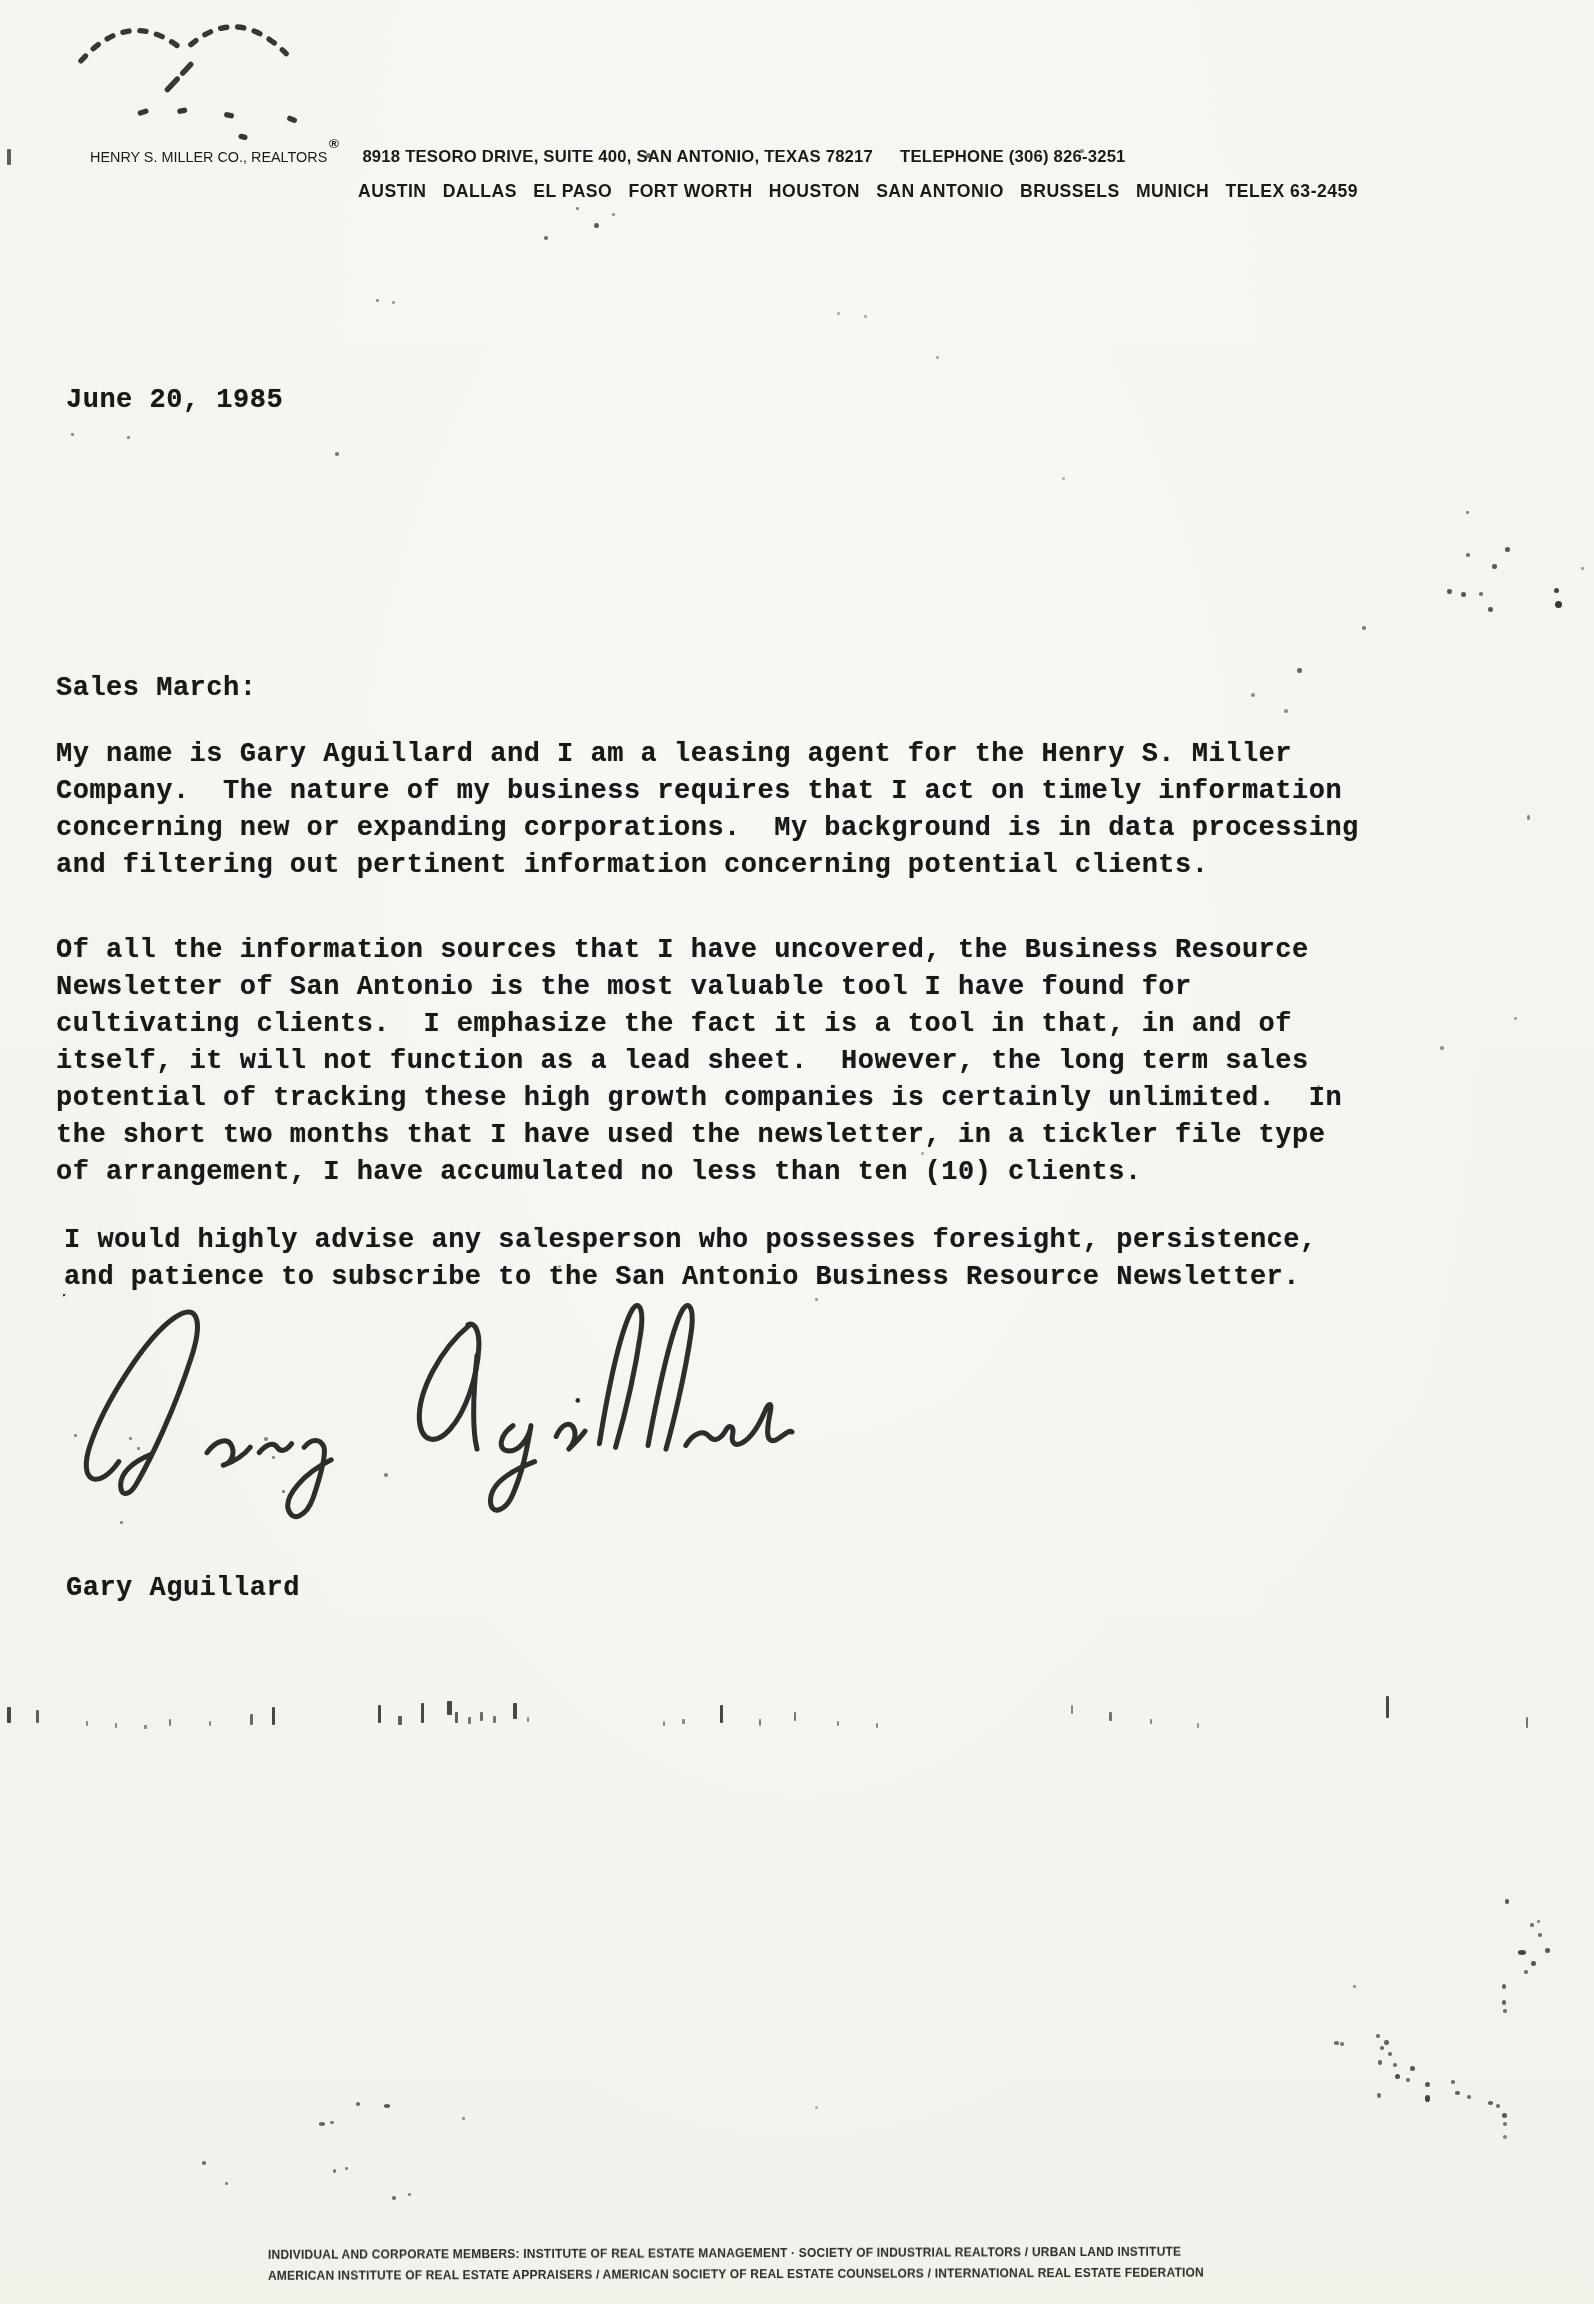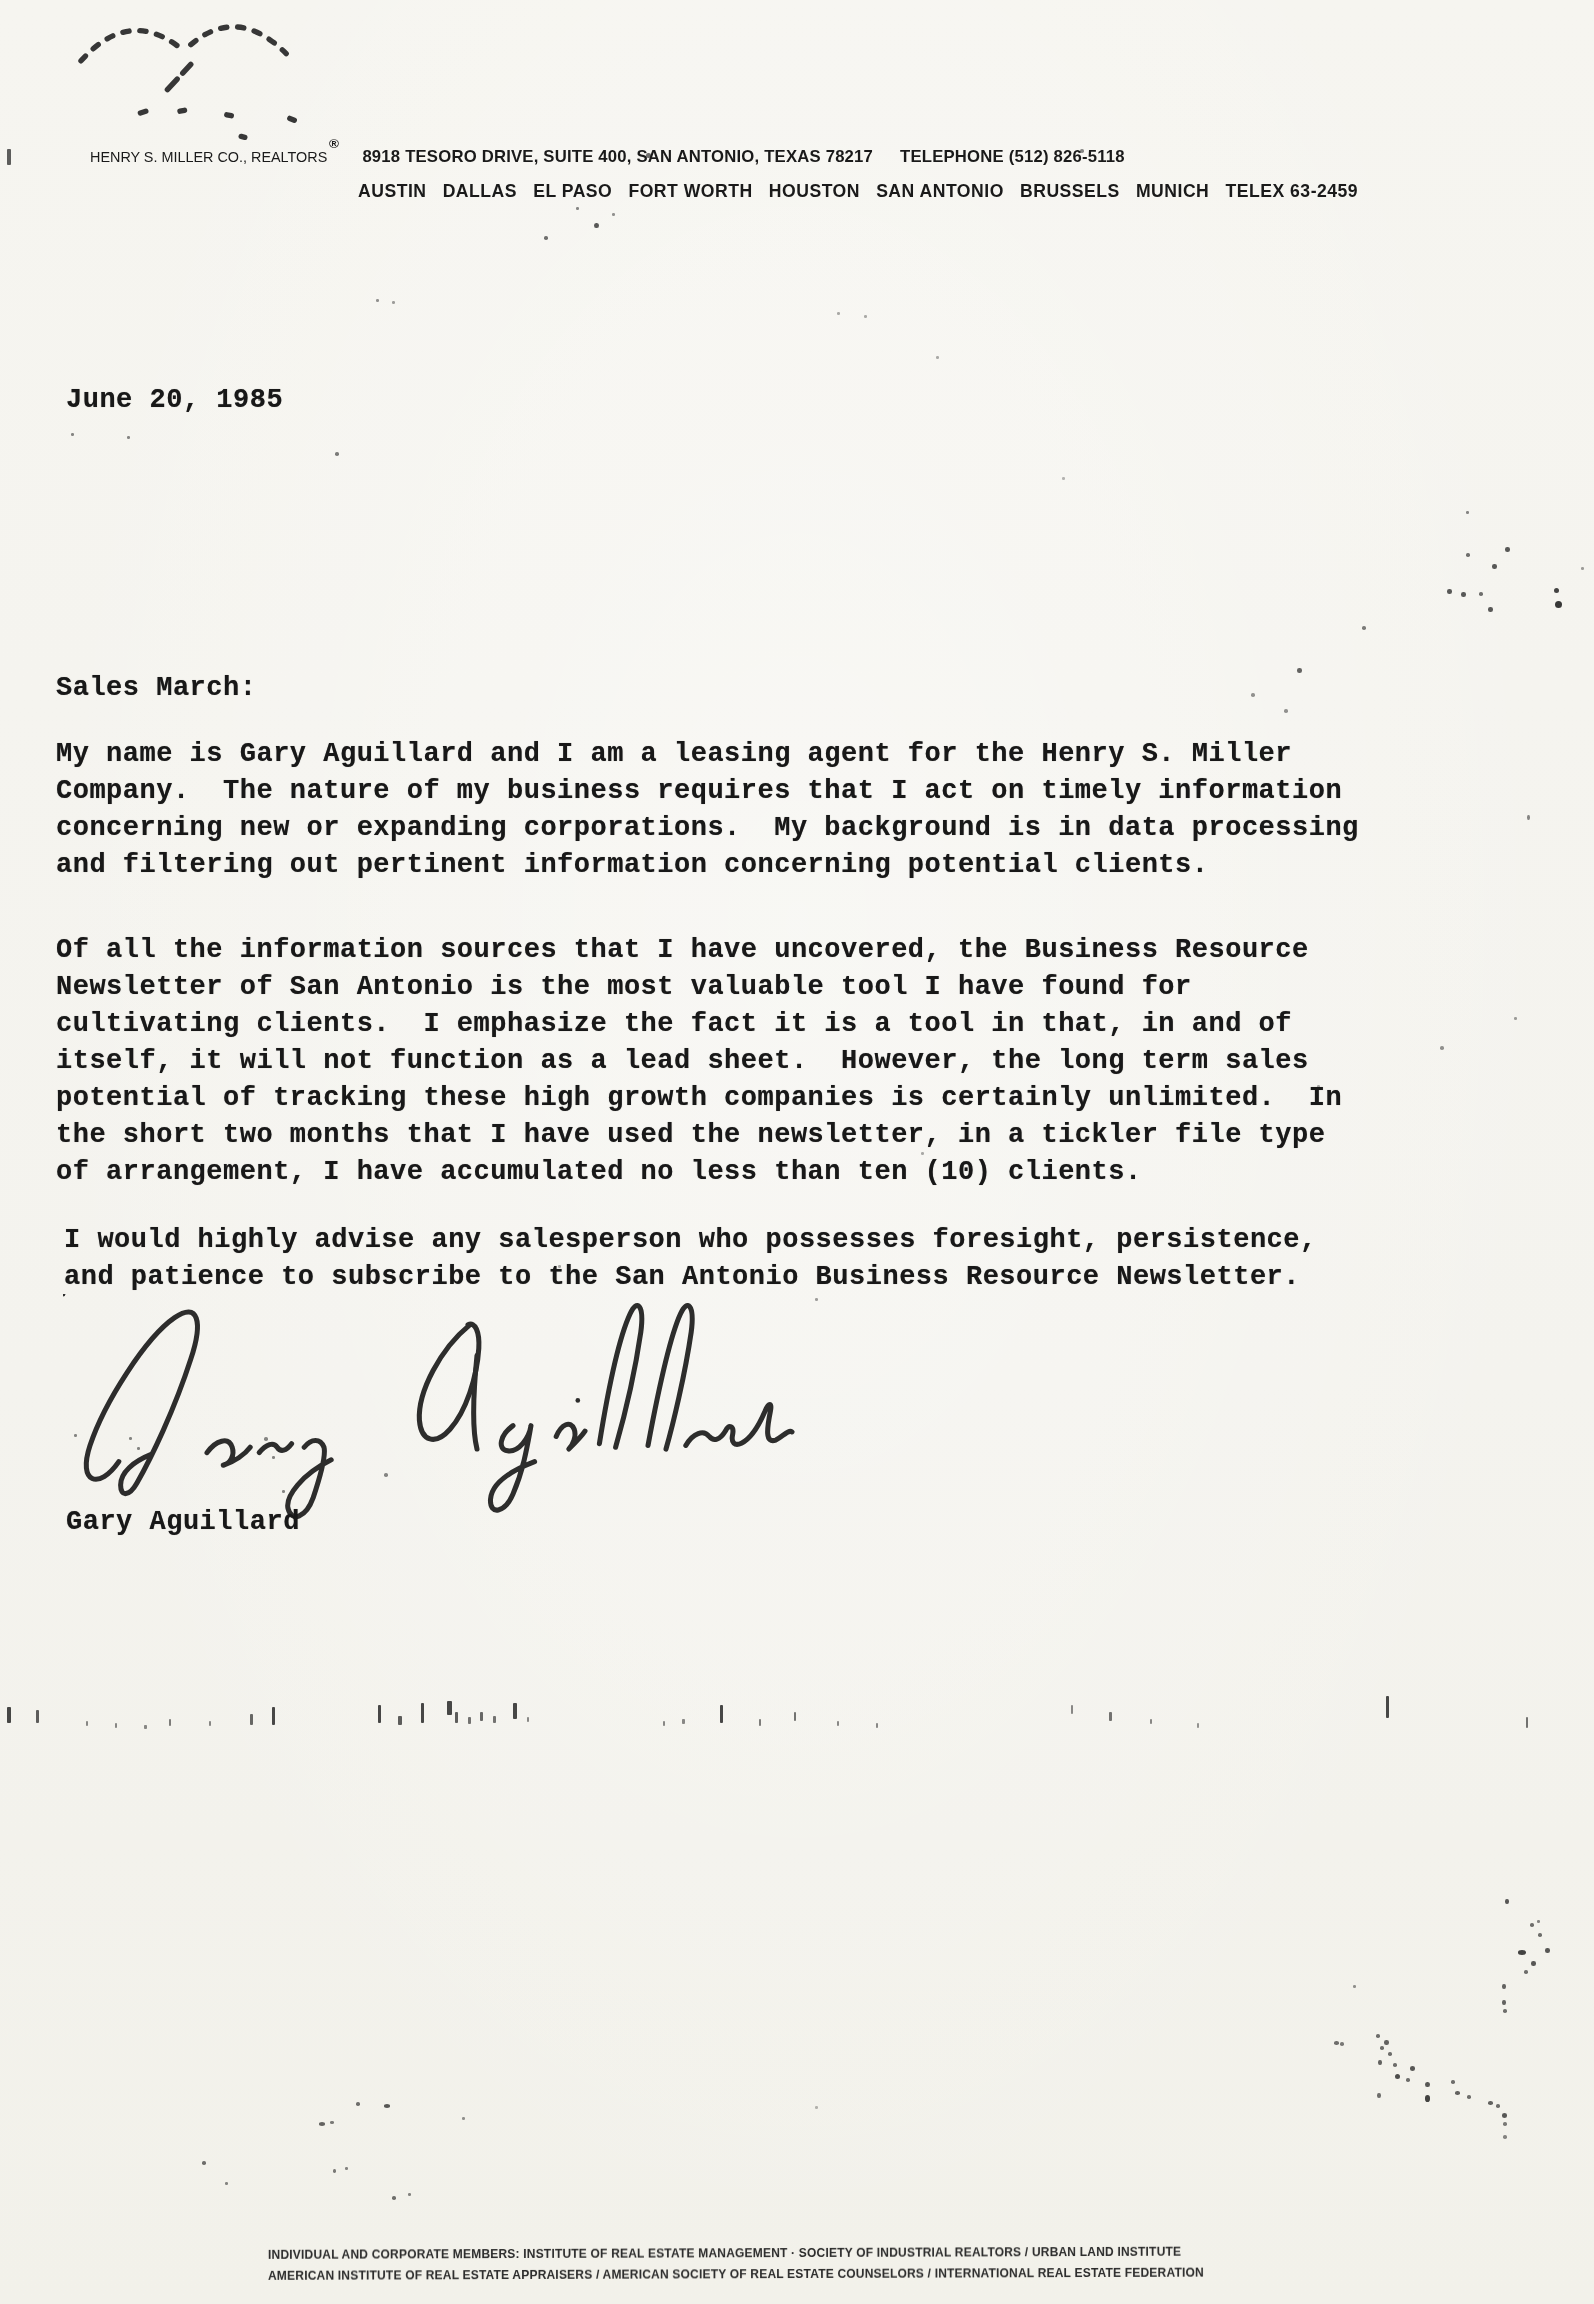--- a/index.html
+++ b/index.html
@@ -31,21 +31,21 @@
     position:absolute;color:#181818;
     font-family:"Liberation Mono",monospace;font-weight:700;
     font-size:27px;letter-spacing:0.5px;line-height:37px;white-space:pre;
     text-shadow:0 0 0.7px rgba(25,25,25,.55);
   }
   .date{left:66px;top:382px;}
   .salutation{left:56px;top:670px;}
   .para1{left:56px;top:736px;}
   .para2{left:56px;top:932px;}
   .para3{left:64px;top:1222px;}
-  .typed-name{left:66px;top:1504px;}
+  .typed-name{left:66px;top:1570px;}
   
   .sig-svg{position:absolute;left:63px;top:1294px;filter:blur(0.4px);}
   .scribble-svg{position:absolute;left:63px;top:5.4px;filter:blur(0.4px);}
   
   .footer{
     position:absolute;left:268px;top:2243px;width:1071px;color:#2b2b2b;
     font-size:12px;font-weight:700;letter-spacing:0.2px;line-height:21px;
     white-space:nowrap;filter:blur(0.7px);transform:rotate(-.2deg);
   }
   .noise-layer,.tick-layer{position:absolute;inset:0;pointer-events:none;}
@@ -66,21 +66,21 @@
     <path d="M130,118 l5,-1"></path>
     <path d="M182,122 l5,1"></path>
     <path d="M198,146 l4,1"></path>
     <path d="M252,126 l5,2"></path>
   </g>
 </svg>
 
 <div class="lh-line1">
   <span><span>HENRY S. MILLER CO., REALTORS</span><span class="lh-reg">®</span></span>
   <span class="lh-address">8918 TESORO DRIVE, SUITE 400, SAN ANTONIO, TEXAS 78217</span>
-  <span class="lh-phone">TELEPHONE (512) 826-5118</span>
+  <span class="lh-phone">TELEPHONE (306) 826-3251</span>
 </div>
 <div class="lh-line2">AUSTIN   DALLAS   EL PASO   FORT WORTH   HOUSTON   SAN ANTONIO   BRUSSELS   MUNICH   TELEX 63-2459</div>
 
 <div class="typed date">June 20, 1985</div>
 <div class="typed salutation">Sales March:</div>
 <div class="typed para1">My name is Gary Aguillard and I am a leasing agent for the Henry S. Miller
 Company.  The nature of my business requires that I act on timely information
 concerning new or expanding corporations.  My background is in data processing
 and filtering out pertinent information concerning potential clients.</div>
 <div class="typed para2">Of all the information sources that I have uncovered, the Business Resource

